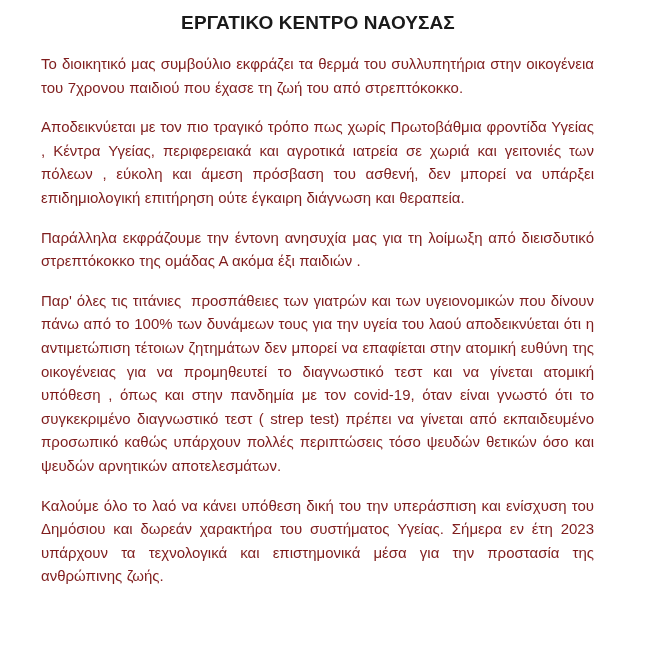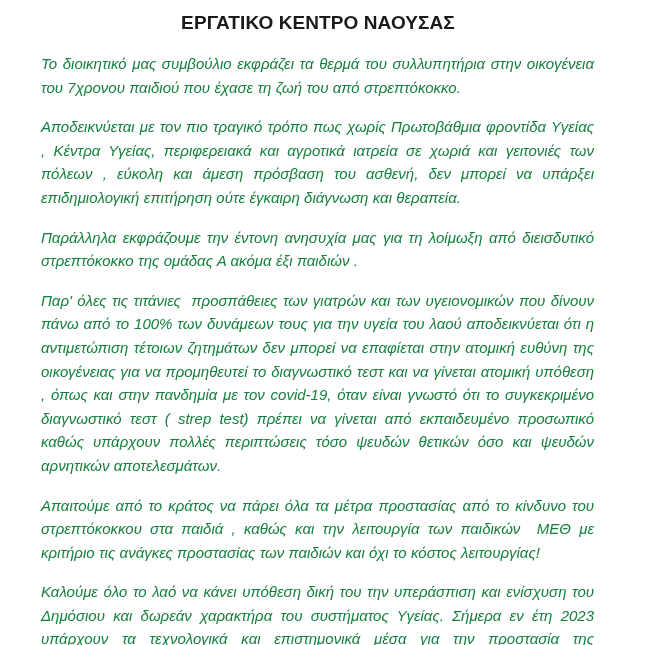--- a/index.html
+++ b/index.html
@@ -37,25 +37,24 @@
   .body-block {
     padding: 0 42px 0 41px;
     margin-top: 17px;
   }
   .para {
     text-align: justify;
     text-justify: inter-word;
     font-size: 15px;
     line-height: 23.6px;
     margin: 0 0 16px 0;
-    color: #15803d;
+    color: #7f1d1d;
     white-space: pre-wrap;
     word-spacing: 0.2px;
     hyphens: none;
-    font-style: italic;
   }
   .para:last-child {
     margin-bottom: 0;
   }
 </style>
 </head>
 <body>
 
 <div class="page">
 
@@ -64,18 +63,17 @@
   <div class="body-block">
 
     <p class="para">Το διοικητικό μας συμβούλιο εκφράζει τα θερμά του συλλυπητήρια στην οικογένεια του 7χρονου παιδιού που έχασε τη ζωή του από στρεπτόκοκκο.</p>
 
     <p class="para">Αποδεικνύεται με τον πιο τραγικό τρόπο πως χωρίς Πρωτοβάθμια φροντίδα Υγείας , Κέντρα Υγείας, περιφερειακά και αγροτικά ιατρεία σε χωριά και γειτονιές των πόλεων , εύκολη και άμεση πρόσβαση του ασθενή, δεν μπορεί να υπάρξει επιδημιολογική επιτήρηση ούτε έγκαιρη διάγνωση και θεραπεία.</p>
 
     <p class="para">Παράλληλα εκφράζουμε την έντονη ανησυχία μας για τη λοίμωξη από διεισδυτικό στρεπτόκοκκο της ομάδας Α ακόμα έξι παιδιών .</p>
 
     <p class="para">Παρ' όλες τις τιτάνιες  προσπάθειες των γιατρών και των υγειονομικών που δίνουν πάνω από το 100% των δυνάμεων τους για την υγεία του λαού αποδεικνύεται ότι η αντιμετώπιση τέτοιων ζητημάτων δεν μπορεί να επαφίεται στην ατομική ευθύνη της οικογένειας για να προμηθευτεί το διαγνωστικό τεστ και να γίνεται ατομική υπόθεση , όπως και στην πανδημία με τον covid-19, όταν είναι γνωστό ότι το συγκεκριμένο διαγνωστικό τεστ ( strep test) πρέπει να γίνεται από εκπαιδευμένο προσωπικό καθώς υπάρχουν πολλές περιπτώσεις τόσο ψευδών θετικών όσο και ψευδών αρνητικών αποτελεσμάτων.</p>
 
-    <p class="para">Απαιτούμε από το κράτος να πάρει όλα τα μέτρα προστασίας από το κίνδυνο του στρεπτόκοκκου στα παιδιά , καθώς και την λειτουργία των παιδικών  ΜΕΘ με κριτήριο τις ανάγκες προστασίας των παιδιών και όχι το κόστος λειτουργίας!</p>
 
     <p class="para">Καλούμε όλο το λαό να κάνει υπόθεση δική του την υπεράσπιση και ενίσχυση του Δημόσιου και δωρεάν χαρακτήρα του συστήματος Υγείας. Σήμερα εν έτη 2023 υπάρχουν τα τεχνολογικά και επιστημονικά μέσα για την προστασία της ανθρώπινης ζωής.</p>
 
   </div>
 </div>
 
 </body></html>

